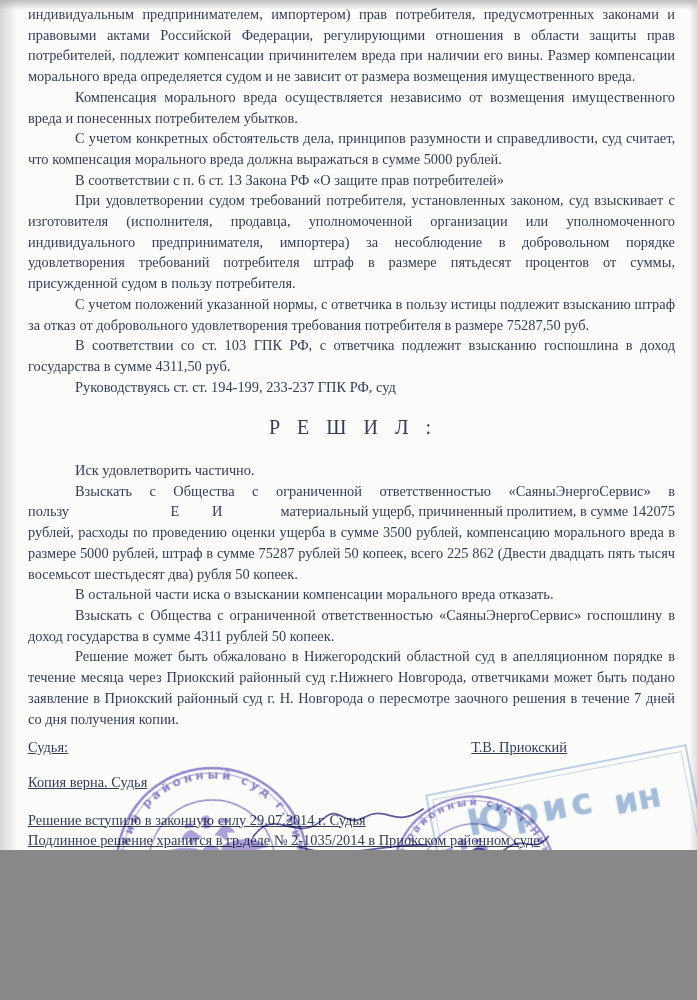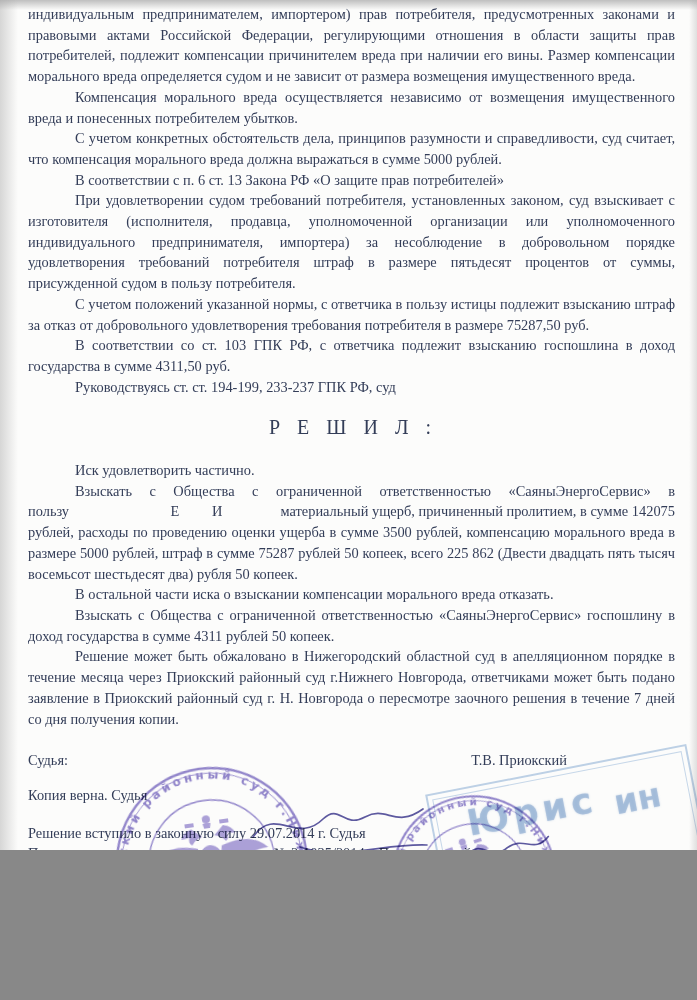--- a/index.html
+++ b/index.html
@@ -28,21 +28,21 @@
   }
   .para{margin:0;}
   .ind{text-indent:47px;}
   .heading{
     text-align:center;
     letter-spacing:3px;
     word-spacing:6px;
     margin:20px 0 22px 0;
     font-size:20px;
   }
-  .footer{margin-top:21px;}
+  .footer{margin-top:8px;text-decoration:underline;}
   .frow{margin:0;}
   .judge-row{display:flex;}
   .judge-name{margin-left:auto;margin-right:108px;}
   .copy-row{margin-top:14px;}
   .force-row{margin-top:17px;}
 
   
   .stamp{position:absolute;mix-blend-mode:multiply;opacity:.85;z-index:3;}
   .stamp-left{left:112px;top:763px;transform:rotate(-8deg);}
   .stamp-right{left:388px;top:792px;transform:rotate(-18deg);}

